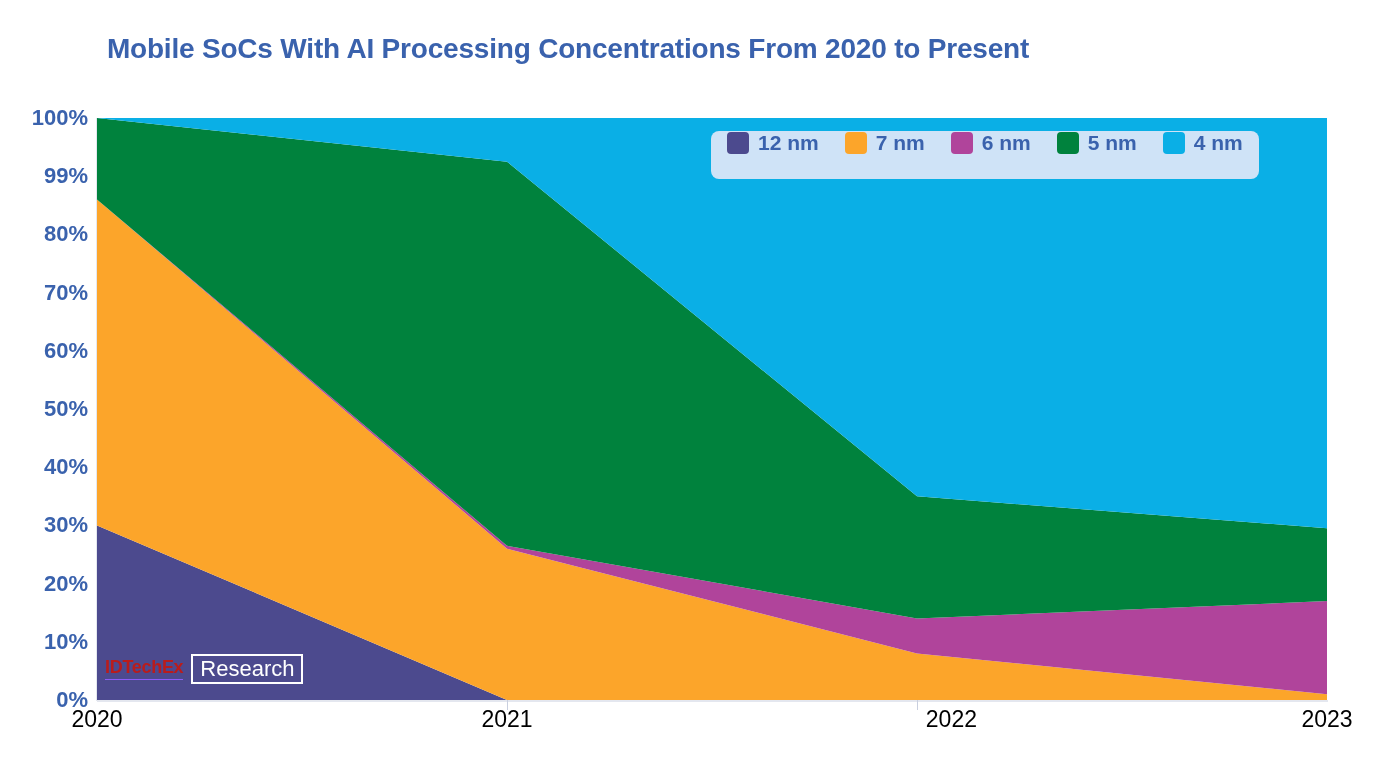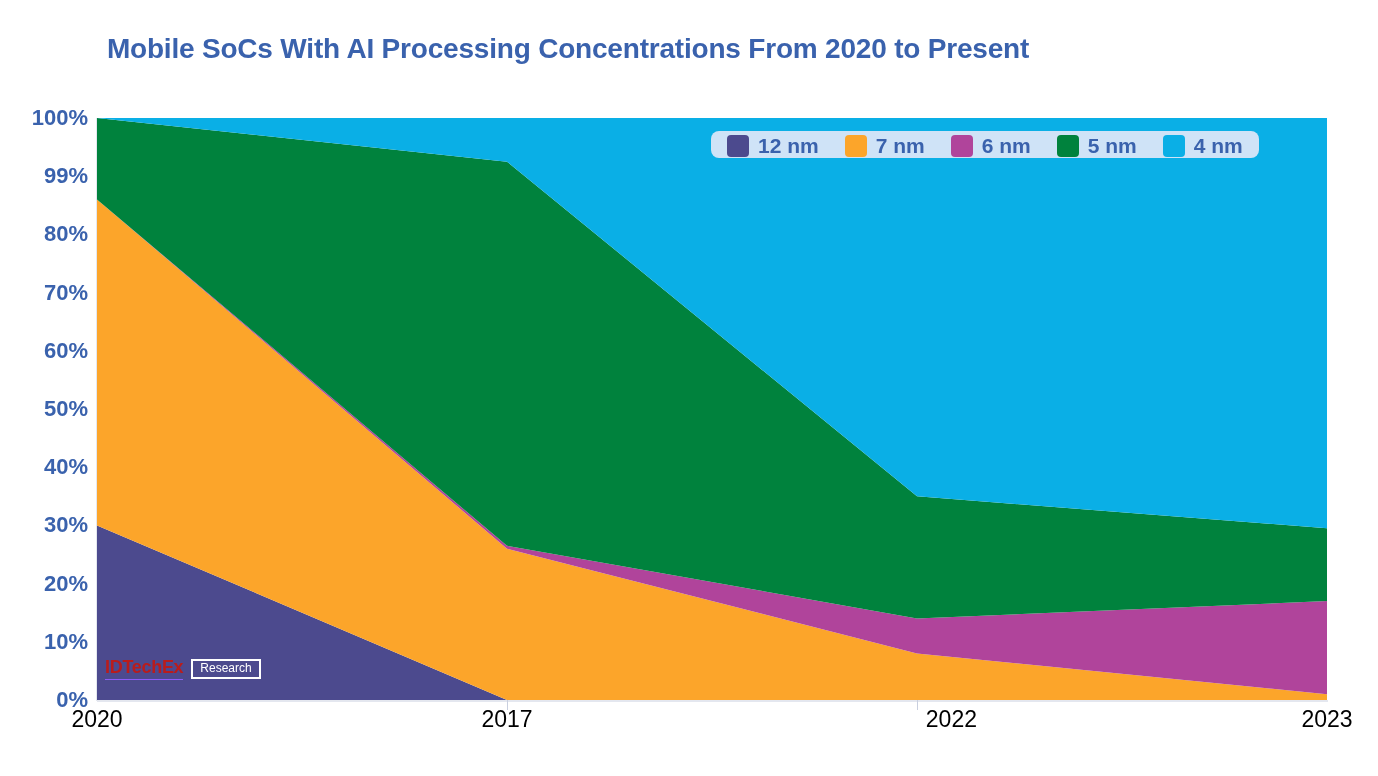--- a/index.html
+++ b/index.html
@@ -97,25 +97,25 @@
     left: 96px;
     top: 118px;
     width: 2px;
     height: 583px;
     background: #e4e7ef;
   }
   #legend {
     position: absolute;
     left: 711px;
     top: 131px;
-    height: 27px;
+    height: 48px;
     background: #cfe3f7;
     border-radius: 8px;
     display: flex;
-    align-items: flex-end;
+    align-items: flex-start;
     padding: 0 16px;
     box-sizing: border-box;
   }
   .legend-item {
     display: flex;
     align-items: center;
     margin-right: 26px;
   }
   .legend-item:last-child { margin-right: 0; }
   .legend-swatch {
@@ -144,21 +144,21 @@
     font-size: 18px;
     font-weight: bold;
     color: #b91c1c;
     font-family: "Liberation Sans", sans-serif;
     border-bottom: 1px solid #8b5cf6;
     padding-bottom: 3px;
     line-height: 1.05;
     letter-spacing: -0.3px;
   }
   #watermark-research {
-    font-size: 12px;
+    font-size: 22px;
     color: #ffffff;
     font-family: "Liberation Sans", sans-serif;
     border: 2px solid #ffffff;
     padding: 1px 7px 2px 7px;
     margin-left: 8px;
     line-height: 1.05;
   }
 </style>
 </head>
 <body>
@@ -178,21 +178,21 @@
       <div class="y-tick-label" style="top: 456.2px;">40%</div>
       <div class="y-tick-label" style="top: 398px;">50%</div>
       <div class="y-tick-label" style="top: 339.8px;">60%</div>
       <div class="y-tick-label" style="top: 281.6px;">70%</div>
       <div class="y-tick-label" style="top: 223.4px;">80%</div>
       <div class="y-tick-label" style="top: 165.2px;">99%</div>
       <div class="y-tick-label" style="top: 107px;">100%</div>
     </div>
   <div id="x-axis">
       <div class="x-tick-label" style="left: 37px;">2020</div>
-      <div class="x-tick-label" style="left: 447px;">2017</div>
+      <div class="x-tick-label" style="left: 447px;">2021</div>
       <div class="tick-mark" style="left: 507px; top: 700px; height: 10px;"></div>
       <div class="x-tick-label" style="left: 857px; text-align: right;">2022</div>
       <div class="tick-mark" style="left: 917px; top: 700px; height: 10px;"></div>
       <div class="x-tick-label" style="left: 1267px;">2023</div>
     </div>
 
   <div id="plot-area">
     <svg id="area-svg" viewBox="0 0 1230 582" preserveAspectRatio="none">
         <path d="M0.00 407.40 L410.00 582.00 L820.00 582.00 L1230.00 582.00 L1230.00 582.00 L820.00 582.00 L410.00 582.00 L0.00 582.00 Z" fill="#4c4a8e"></path>
         <path d="M0.00 81.48 L410.00 430.68 L820.00 535.44 L1230.00 576.18 L1230.00 582.00 L820.00 582.00 L410.00 582.00 L0.00 407.40 Z" fill="#fca52a"></path>

